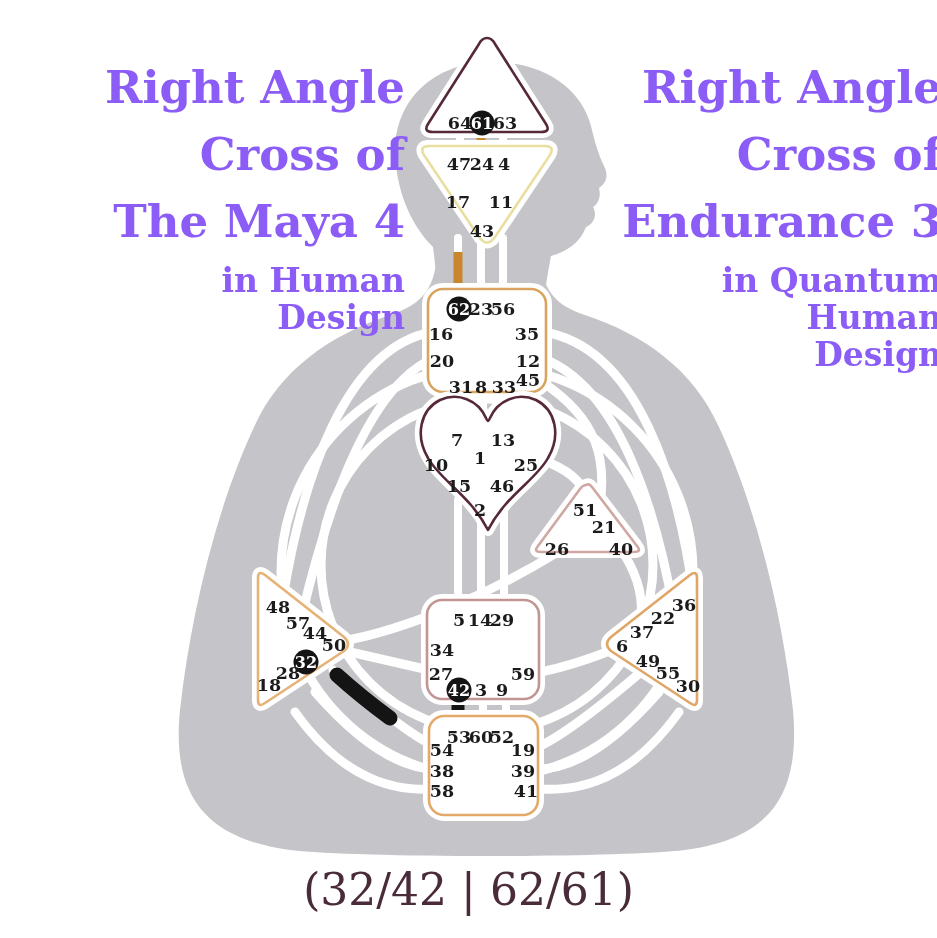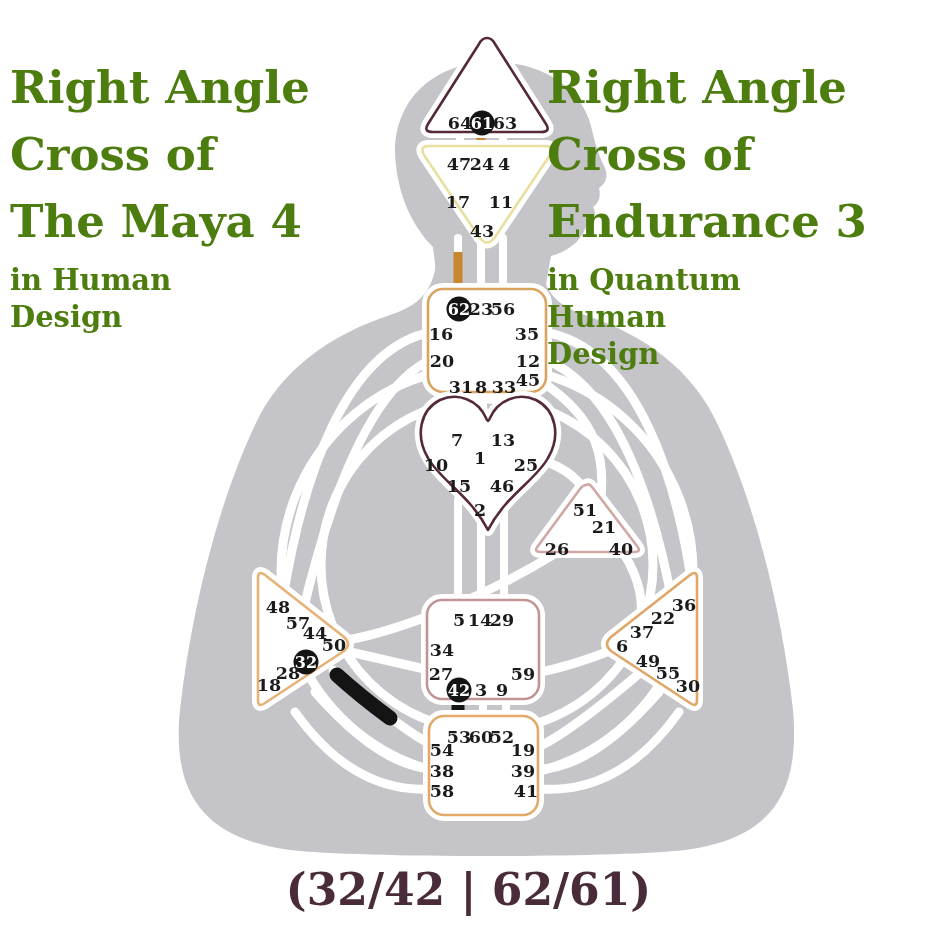--- a/index.html
+++ b/index.html
@@ -1,31 +1,31 @@
 <!DOCTYPE html>
 <html><head>
 <meta charset="utf-8">
 <style>
   html,body{margin:0;padding:0;}
   body{
     width:937px;height:938px;position:relative;background:#ffffff;overflow:hidden;
     font-family:"DejaVu Serif","Liberation Serif",serif;
   }
   .title-block{
-    position:absolute;top:54px;width:395px;text-align:left;
-    color:#4d7c0f;font-weight:700;
+    position:absolute;top:54px;width:395px;text-align:right;
+    color:#8b5cf6;font-weight:700;
   }
   .title-block .title-line{font-size:45px;line-height:67px;white-space:nowrap;}
-  .title-block .subtitle-line{font-size:29px;line-height:37px;white-space:nowrap;}
+  .title-block .subtitle-line{font-size:33px;line-height:37px;white-space:nowrap;}
   .title-block .subtitle-wrap{margin-top:7px;}
   #left-title{left:10px;}
   #right-title{left:547px;}
   #footer-label{
     position:absolute;left:0;top:864px;width:937px;text-align:center;
-    color:#4a2b3a;font-weight:700;font-size:44px;
+    color:#4a2b3a;font-weight:400;font-size:44px;
   }
   svg#bodygraph{position:absolute;left:0;top:0;}
   .halo{fill:#ffffff;stroke:#ffffff;stroke-width:12;stroke-linejoin:round;}
   .center-shape{fill:#ffffff;stroke-width:2.6;stroke-linejoin:round;}
   .gate{
     font-family:"DejaVu Serif","Liberation Serif",serif;font-weight:700;
     font-size:17.5px;fill:#1b1b1b;text-anchor:middle;
   }
   .gate.hl{fill:#ffffff;font-size:16px;}
 </style>

